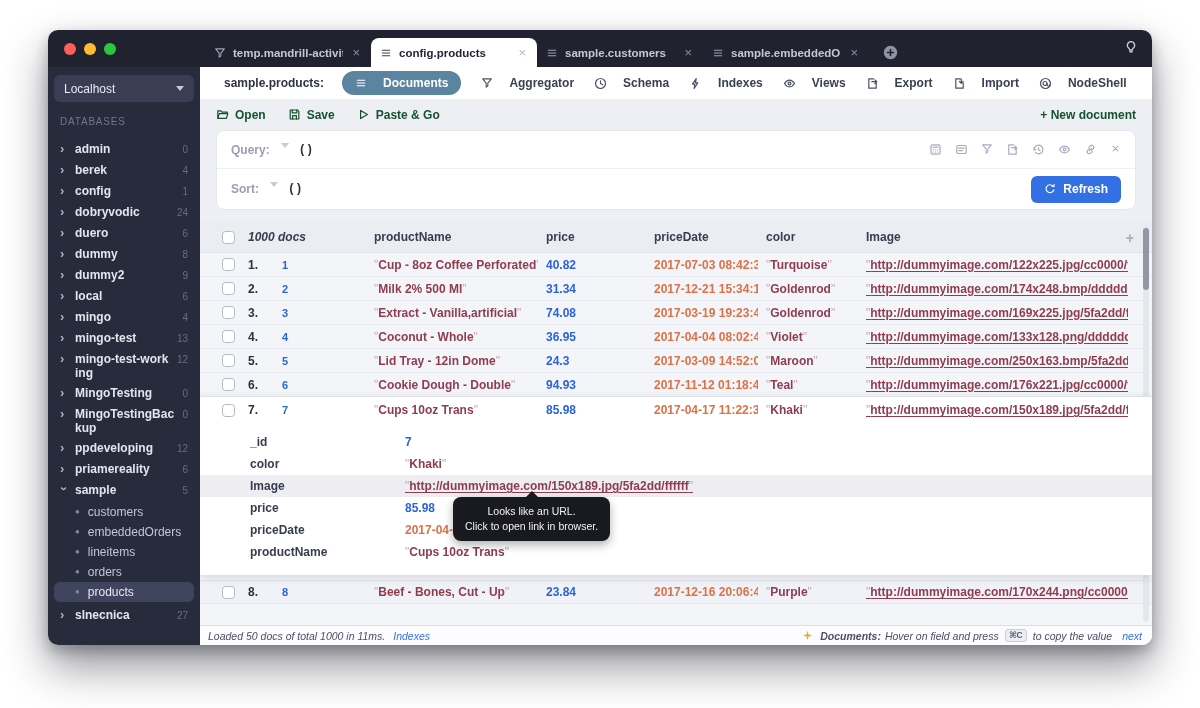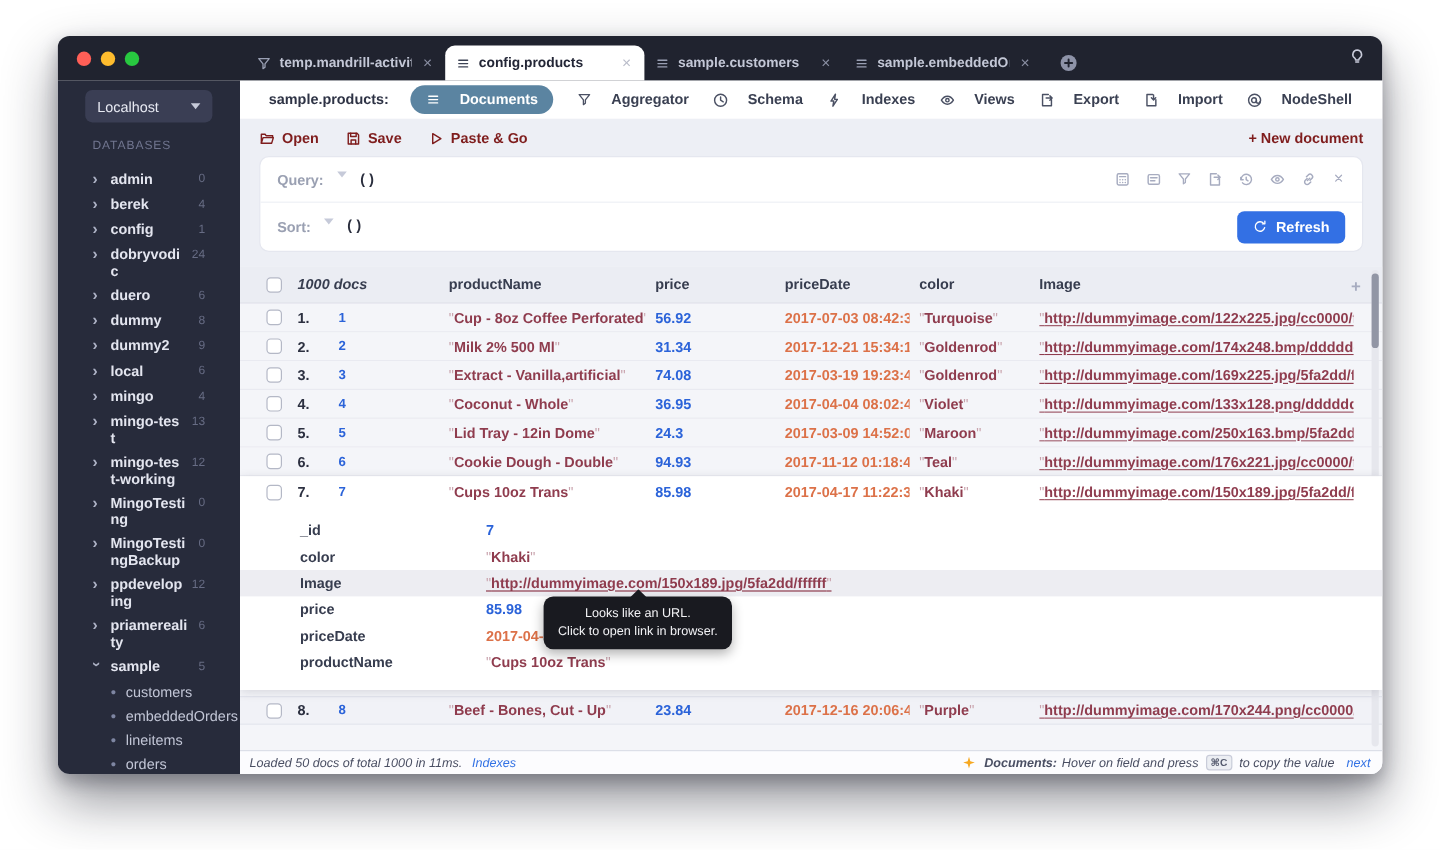--- a/index.html
+++ b/index.html
@@ -21,21 +21,21 @@
   .tab-label { flex:1; white-space:nowrap; overflow:hidden; font-weight:600; }
   .tab-close { color:#8a8fa3; font-size:13px; padding:0 2px; }
   .tab.active { background:#fff; color:#232636; }
   .tab.active .ic { color:#3c4254; }
   .tab.active .tab-close { color:#b9bcc9; }
   .newtab { margin:0 0 7px 14px; display:flex; }
   .bulb { position:absolute; right:14px; top:10px; color:#c9ccdb; }
 
   
   .wbody { flex:1; display:flex; min-height:0; }
-  .sidebar { width:152px; background:#272b3b; flex:0 0 152px; color:#dfe2ee; overflow:hidden; padding:8px 23px; font-size:12px; }
+  .sidebar { width:152px; background:#272b3b; flex:0 0 152px; color:#dfe2ee; overflow:hidden; padding:8px 6px; font-size:12px; }
   .conn { height:27px; background:#3a3e54; border-radius:6px; display:flex; align-items:center; padding:0 10px; color:#e8eaf3; font-size:12px; margin-bottom:14px; }
   .conn .grow{flex:1}
   .caret { width:0; height:0; border-left:4px solid transparent; border-right:4px solid transparent; border-top:5px solid #c6cad9; }
   .sec-label { font-size:10px; letter-spacing:.8px; color:#717690; font-weight:400; margin:4px 6px 12px; }
   .db-row { display:flex; align-items:flex-start; padding:3px 6px; gap:7px; border-radius:5px; line-height:14px; }
   .chev { color:#aeb3c6; font-size:13px; line-height:13px; display:inline-block; width:8px; flex:0 0 8px; font-weight:700; }
   .chev.down { transform:rotate(90deg); transform-origin:45% 55%; }
   .db-name { flex:1; color:#e3e5ef; font-weight:600; word-break:break-all; }
   .db-count { color:#676c84; font-size:10px; padding-top:1px; }
   .cols { margin:1px 0 3px; }
@@ -53,21 +53,21 @@
   .mode .ic { color:#4b5164; display:flex; }
   .mode.active { background:#5b84a1; color:#fff; border-radius:14px; padding:5px 13px; }
   .mode.active .ic { color:#fff; }
   .modebar .spacer{flex:1}
   .dd { display:flex; align-items:center; gap:5px; color:#3a4052; font-weight:600; }
   .dd .caret{ border-top-color:#8d92a5; border-left-width:3.5px; border-right-width:3.5px; }
 
   
   .grayzone { background:#edeff5; padding:0 16px 12px; flex:0 0 auto; }
   .actionbar { height:31px; display:flex; align-items:center; gap:22px; font-size:12px; }
-  .act { display:flex; align-items:flex-end; gap:6px; color:#7f1d1d; font-weight:600; }
+  .act { display:flex; align-items:center; gap:6px; color:#14532d; font-weight:600; }
   .act .ic{display:flex}
   .actionbar .spacer{flex:1}
   .querycard { background:#fff; border-radius:8px; border:1px solid #e5e7ef; }
   .qrow { display:flex; align-items:center; padding:0 14px; height:37px; font-size:12px; }
   .qrow + .qrow { border-top:1px solid #eef0f5; height:41px; }
   .qlabel { color:#9aa0b2; font-weight:600; margin-right:6px; }
   .qlabel-wrap { display:flex; align-items:flex-start; gap:5px; }
   .qval { color:#2a2e3d; font-weight:700; margin-left:10px; font-family:"Liberation Mono","DejaVu Sans Mono",monospace; font-size:12px; }
   .qrow .spacer{flex:1}
   .qicons { display:flex; gap:13px; color:#a7acc0; }
@@ -511,21 +511,21 @@
             <span>Image</span>
             <span class="addcol">+</span>
           </div>
           <div class="grid-scroll" id="gridbody">
               <div class="rows">
                 <div class="trow">
     <span class="cb"></span>
     <span class="rowno">1.</span>
     <span class="cell num" style="font-size:11px">1</span>
     <span class="cell"><span class="str">Cup - 8oz Coffee Perforated</span></span>
-                  <span class="cell num">56.92</span>
+                  <span class="cell num">40.82</span>
                   <span class="cell date">2017-07-03 08:42:37</span>
                   <span class="cell"><span class="str">Turquoise</span></span>
                   <span class="cell"><span class="str url">http://dummyimage.com/122x225.jpg/cc0000/ffffff</span></span>
   </div>
                 <div class="trow">
     <span class="cb"></span>
     <span class="rowno">2.</span>
     <span class="cell num" style="font-size:11px">2</span>
     <span class="cell"><span class="str">Milk 2% 500 Ml</span></span>
                   <span class="cell num">31.34</span>

